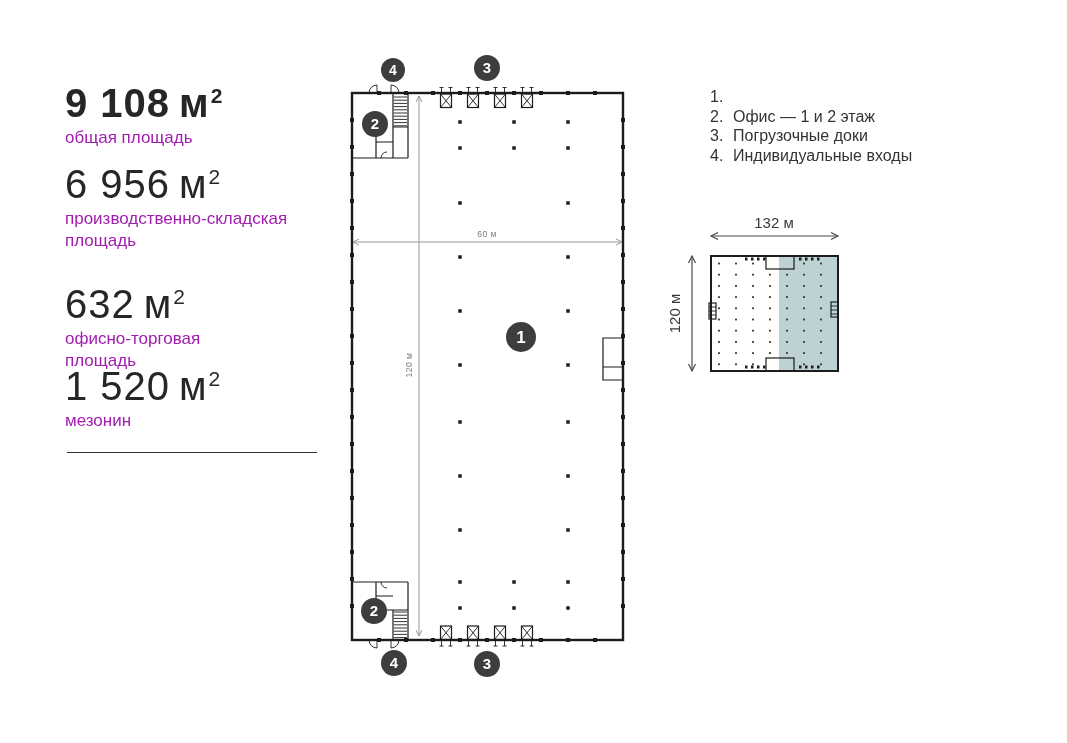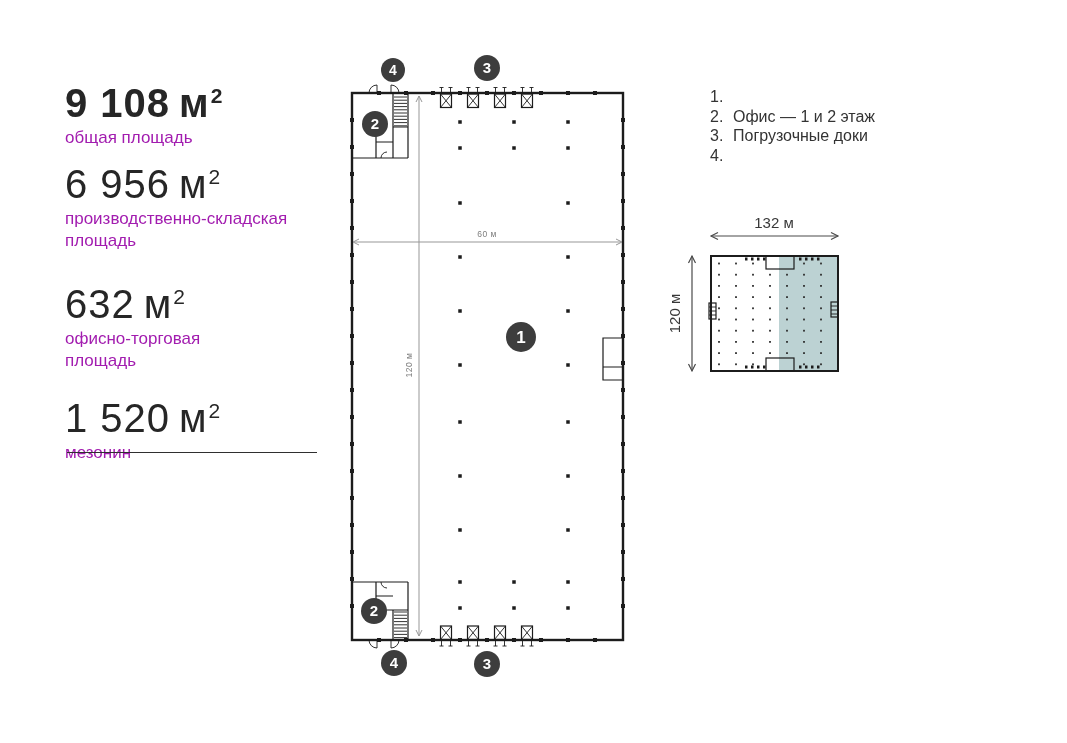--- a/index.html
+++ b/index.html
@@ -7,21 +7,21 @@
     width:1067px;height:743px;position:relative;overflow:hidden;
     background:#ffffff;color:#2e2e2e;
     font-family:"Liberation Sans", sans-serif;
   }
   
   .stats{position:absolute;left:65px;top:83px;width:270px;}
   .stat{position:absolute;left:0;}
   .stat.s0{top:0;}
   .stat.s1{top:81px;}
   .stat.s2{top:201px;}
-  .stat.s3{top:283px;margin-top:32px;}
+  .stat.s3{top:283px;}
   .stat-value{font-size:40px;line-height:40px;font-weight:400;letter-spacing:1px;color:#262626;white-space:nowrap;}
   .stat.s0 .stat-value{font-weight:700;text-align:right;}
   .stat-value .unit{margin-left:9px;}
   .stat-value sup{font-size:21px;line-height:0;vertical-align:14px;margin-left:1px;}
   .stat-label{font-size:17px;line-height:22px;color:#a21caf;margin-top:4px;max-width:250px;}
   .stat.s2 .stat-label{max-width:175px;}
   .stats-divider{position:absolute;left:2px;top:369px;width:250px;border-top:1.5px solid #2f2f2f;}
   
   .legend{position:absolute;left:710px;top:87px;width:355px;font-size:16px;line-height:19.7px;color:#333333;}
   .legend-item{display:flex;}
@@ -70,20 +70,21 @@
   <div class="legend-item">
       <span class="legend-num">2.</span>
       <span>Офис — 1 и 2 этаж</span>
     </div>
   <div class="legend-item">
       <span class="legend-num">3.</span>
       <span>Погрузочные доки</span>
     </div>
   <div class="legend-item">
       <span class="legend-num">4.</span>
+      <span>Индивидуальные входы</span>
     </div>
 </div>
 
 <svg id="plan-svg" width="1067" height="743" viewBox="0 0 1067 743">
 
   <g>
 
     <rect x="352" y="93" width="271" height="547" class="wall"></rect>
 
     <g id="pilasters">

